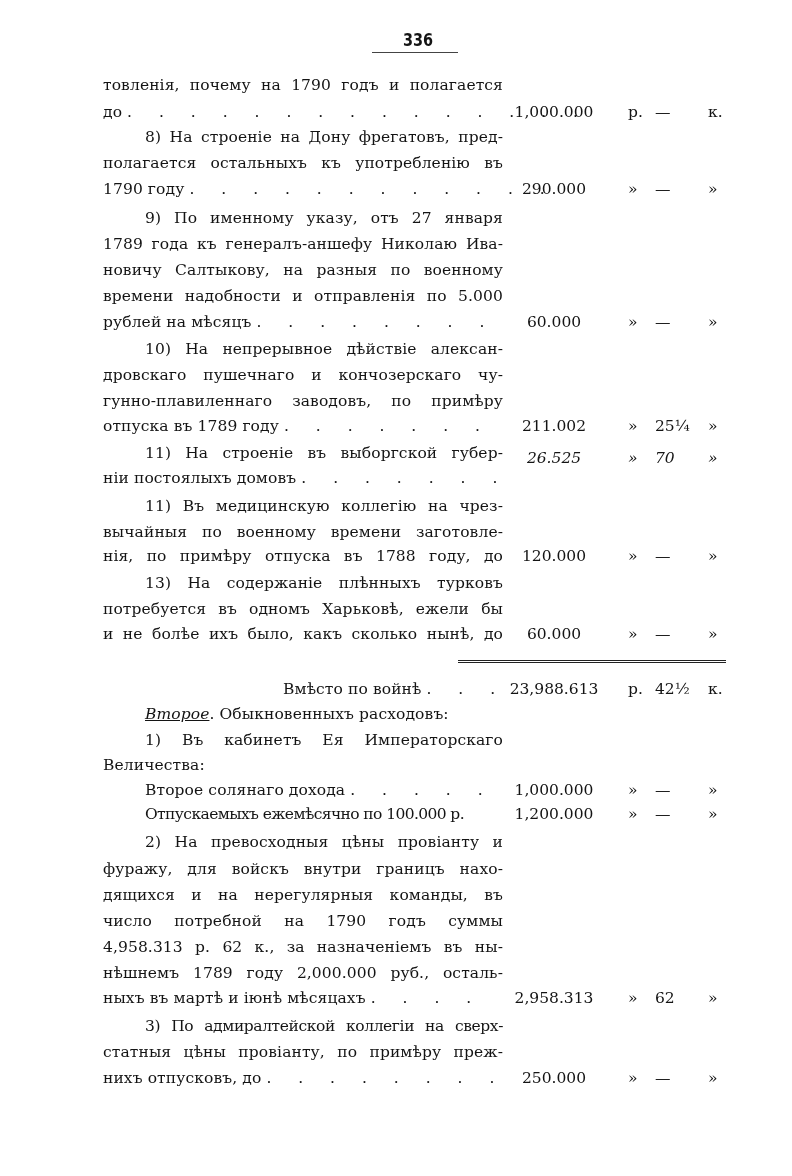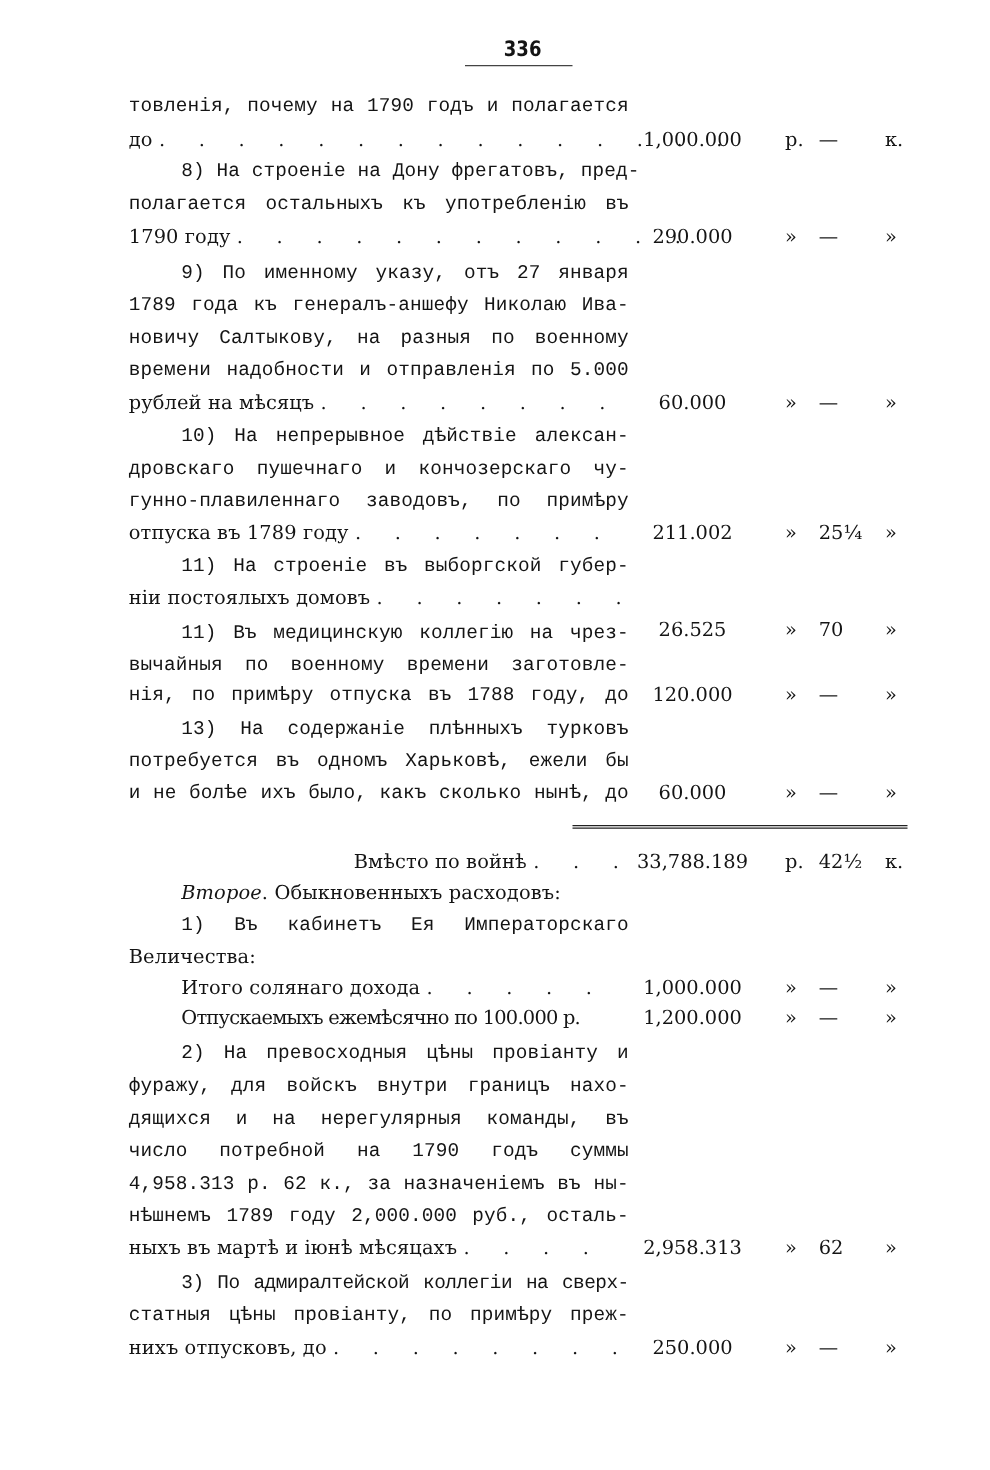--- a/index.html
+++ b/index.html
@@ -4,28 +4,28 @@
   <style>
     html, body { margin: 0; padding: 0; background: #ffffff; }
     body { width: 792px; height: 1176px; position: relative; overflow: hidden;
            font-family: "DejaVu Serif", "Liberation Serif", serif; color: #141414; }
     .page-num { position: absolute; left: 403px; top: 30px; font-size: 17px; font-weight: bold;
                 font-family: "DejaVu Sans", sans-serif; transform: scaleX(0.85); transform-origin: left; }
     .page-num-rule { position: absolute; left: 372px; top: 52px; width: 86px; border-top: 1px solid #444; }
     .line { position: absolute; left: 103px; width: 400px; height: 26px; font-size: 15.5px;
             line-height: 26px; white-space: nowrap; letter-spacing: 0.1px; }
     .line.indent { left: 145px; width: 358px; }
-    .just { text-align: justify; text-align-last: justify; font-family: Liberation Mono, monospace; }
+    .just { text-align: justify; text-align-last: justify; }
     .dots { letter-spacing: 11px; }
     .amt { position: absolute; width: 128px; text-align: center; font-size: 15.5px; line-height: 26px; left: 490px; }
     .cur { position: absolute; left: 628px; font-size: 15.5px; line-height: 26px; }
     .kop { position: absolute; left: 655px; width: 46px; text-align: left; font-size: 15.5px; line-height: 26px; }
     .kend { position: absolute; left: 708px; font-size: 15.5px; line-height: 26px; }
     .total-rule { position: absolute; left: 458px; top: 660px; width: 268px; border-top: 3px double #222; height: 1px; }
-    .italic { font-style: italic; }
+    .italic { font-style: italic; text-decoration: underline; }
   </style>
 </head>
 <body>
 
 <div class="page-num">336</div>
 <div class="page-num-rule"></div>
 
 <div class="line just" style="top:72px">товленія, почему на 1790 годъ и полагается</div>
 <div class="line" style="top:99px"><span>до</span> <span class="dots">. . . . . . . . . . . . . . .</span></div>
 <div class="line indent just" style="top:124px">8) На строеніе на Дону фрегатовъ, пред-</div>
@@ -48,21 +48,21 @@
 <div class="line indent just" style="top:570px">13) На содержаніе плѣнныхъ турковъ</div>
 <div class="line just" style="top:596px">потребуется въ одномъ Харьковѣ, ежели бы</div>
 <div class="line just" style="top:621px">и не болѣе ихъ было, какъ сколько нынѣ, до</div>
 
 <div class="total-rule"></div>
 
 <div class="line" style="top:676px; left:283px; width:220px"><span>Вмѣсто по войнѣ</span> <span class="dots">. . .</span></div>
 <div class="line indent" style="top:701px"><span class="italic">Второе</span><span>. Обыкновенныхъ расходовъ:</span></div>
 <div class="line indent just" style="top:727px">1) Въ кабинетъ Ея Императорскаго</div>
 <div class="line" style="top:752px">Величества:</div>
-<div class="line indent" style="top:777px"><span>Итого солянаго дохода</span> <span class="dots">. . . . .</span></div>
+<div class="line indent" style="top:777px"><span>Второе солянаго дохода</span> <span class="dots">. . . . .</span></div>
 <div class="line indent" style="top:801px; letter-spacing:-0.6px">Отпускаемыхъ ежемѣсячно по 100.000 р.</div>
 <div class="line indent just" style="top:829px">2) На превосходныя цѣны провіанту и</div>
 <div class="line just" style="top:856px">фуражу, для войскъ внутри границъ нахо-</div>
 <div class="line just" style="top:882px">дящихся и на нерегулярныя команды, въ</div>
 <div class="line just" style="top:908px">число потребной на 1790 годъ суммы</div>
 <div class="line just" style="top:934px">4,958.313 р. 62 к., за назначеніемъ въ ны-</div>
 <div class="line just" style="top:960px">нѣшнемъ 1789 году 2,000.000 руб., осталь-</div>
 <div class="line" style="top:985px"><span>ныхъ въ мартѣ и іюнѣ мѣсяцахъ</span> <span class="dots">. . . .</span></div>
 <div class="line indent just" style="top:1013px; letter-spacing:-0.4px">3) По адмиралтейской коллегіи на сверх-</div>
 <div class="line just" style="top:1039px">статныя цѣны провіанту, по примѣру преж-</div>
@@ -85,40 +85,40 @@
   <span class="cur">»</span>
   <span class="kop">—</span>
   <span class="kend">»</span>
 </div>
 <div style="position:absolute; top:413px; left:0; width:682px; height:26px;padding-left:48px;">
   <span class="amt">211.002</span>
   <span class="cur">»</span>
   <span class="kop">25¼</span>
   <span class="kend">»</span>
 </div>
-<div style="position:absolute; top:491px; left:0; width:792px; height:26px;">
+<div style="position:absolute; top:445px; left:0; width:792px; height:26px;font-style:italic;">
   <span class="amt">26.525</span>
   <span class="cur">»</span>
   <span class="kop">70</span>
   <span class="kend">»</span>
 </div>
 <div style="position:absolute; top:543px; left:0; width:650px; height:26px;">
   <span class="amt">120.000</span>
   <span class="cur">»</span>
   <span class="kop">—</span>
   <span class="kend">»</span>
 </div>
 <div style="position:absolute; top:621px; left:0; width:792px; height:26px;">
   <span class="amt">60.000</span>
   <span class="cur">»</span>
   <span class="kop">—</span>
   <span class="kend">»</span>
 </div>
 <div style="position:absolute; top:676px; left:0; width:792px; height:26px;">
-  <span class="amt">33,788.189</span>
+  <span class="amt">23,988.613</span>
   <span class="cur">р.</span>
   <span class="kop">42½</span>
   <span class="kend">к.</span>
 </div>
 <div style="position:absolute; top:777px; left:0; width:792px; height:26px;">
   <span class="amt">1,000.000</span>
   <span class="cur">»</span>
   <span class="kop">—</span>
   <span class="kend">»</span>
 </div>

